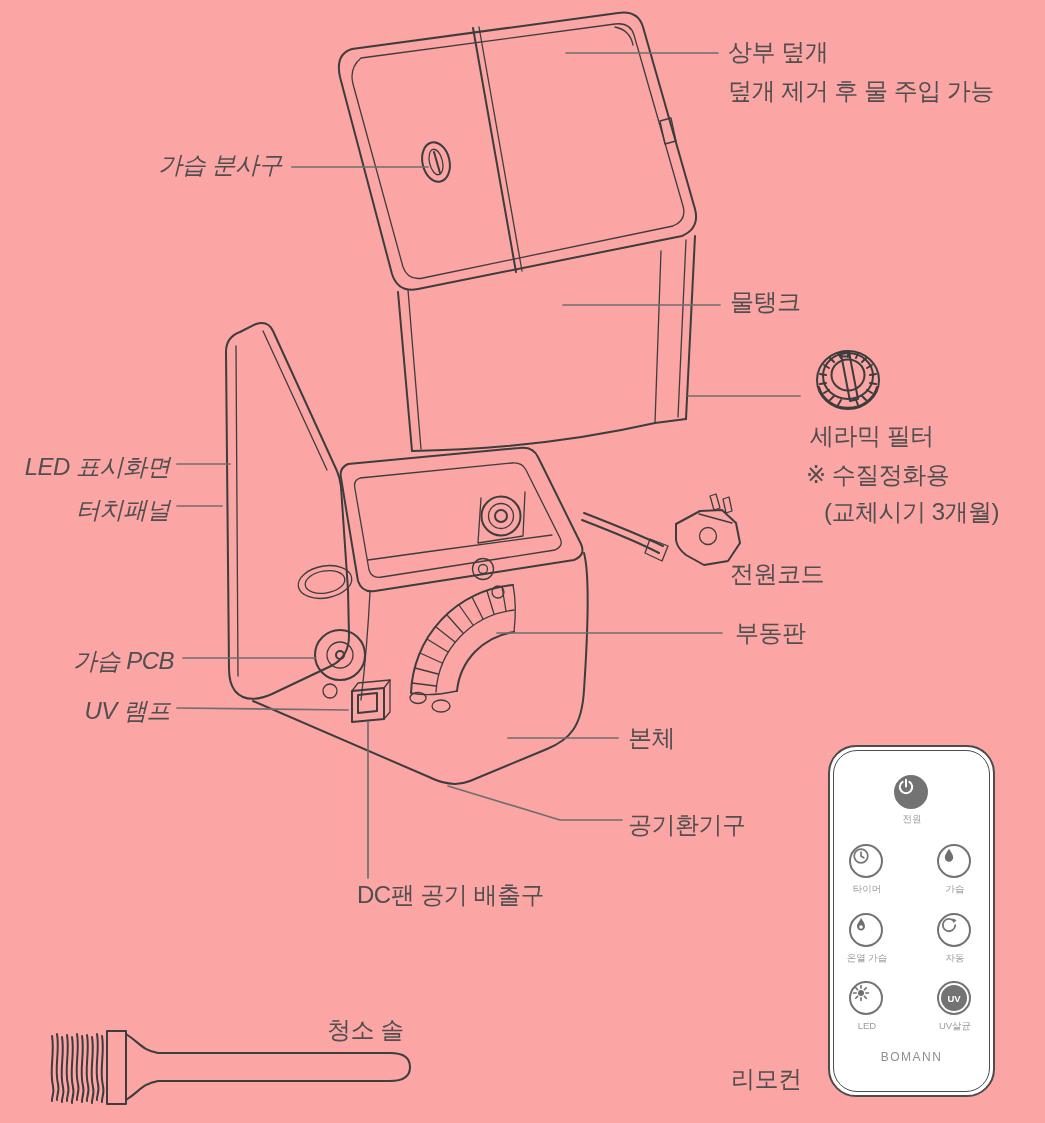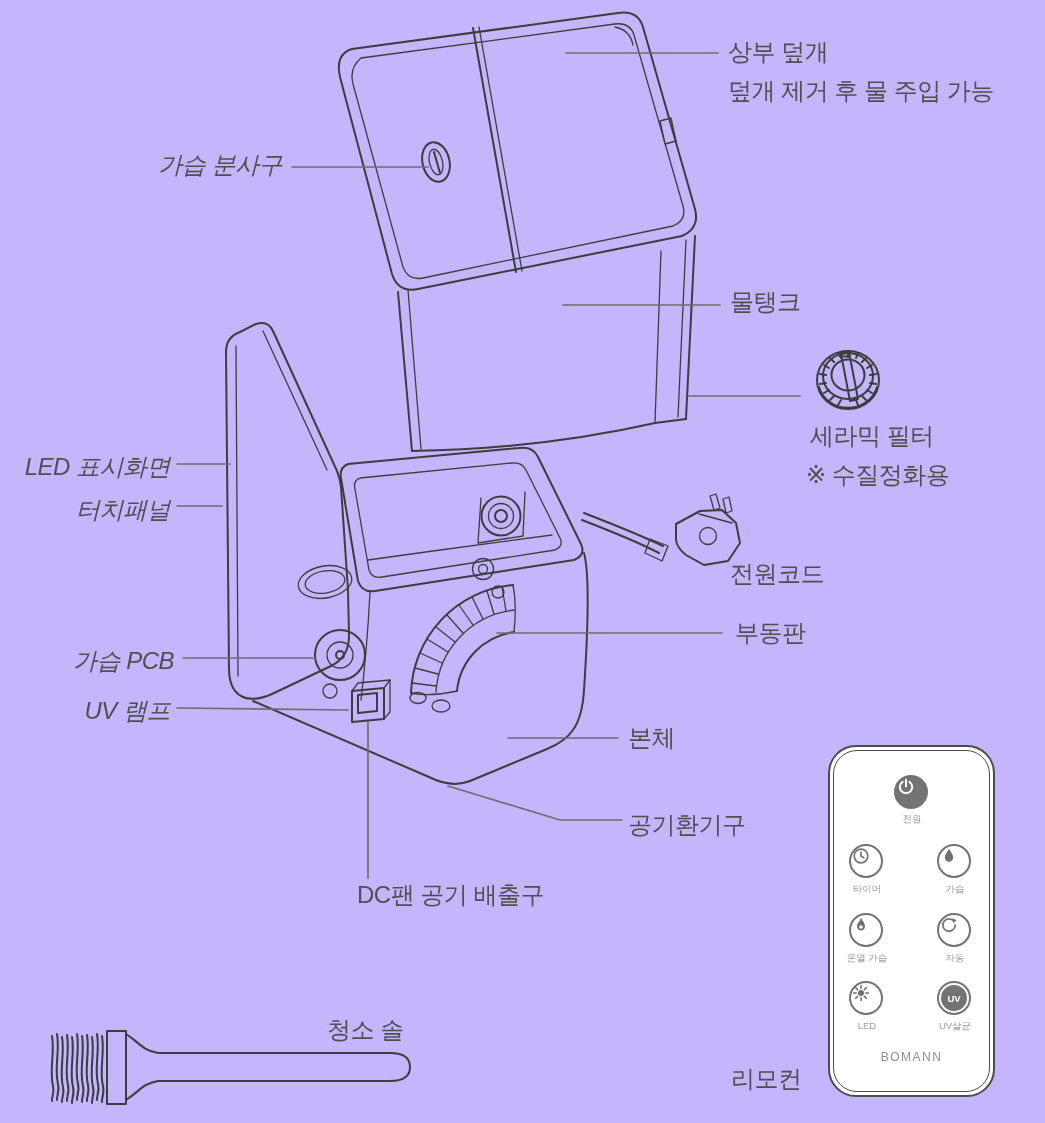--- a/index.html
+++ b/index.html
@@ -1,16 +1,16 @@
 <!DOCTYPE html>
 <html><head>
 <meta charset="utf-8">
 <style>
   html,body{margin:0;padding:0;background:#ffffff;}
-  .canvas{position:relative;width:1045px;height:1123px;background:#c4b5fd;overflow:hidden;
+  .canvas{position:relative;width:1045px;height:1123px;background:#fca5a5;overflow:hidden;
           font-family:"Liberation Sans","DejaVu Sans",sans-serif;}
   svg{position:absolute;left:0;top:0;}
   .art path,.art ellipse,.art circle,.art line,.art polyline{
       fill:none;stroke:#3d3d3d;stroke-width:2;stroke-linecap:round;stroke-linejoin:round;}
   .art .thin{stroke-width:1.3;}
   .leaders path{fill:none;stroke:#6e6e6e;stroke-width:1.7;stroke-linecap:round;}
   .lbl{position:absolute;font-size:24px;color:#4f4f4f;white-space:nowrap;letter-spacing:-0.5px;}
   .lbl.r{text-align:right;font-style:italic;}
   
   .remote{position:absolute;left:828px;top:745px;width:167px;height:352px;background:#fff;
@@ -157,20 +157,21 @@
       <path d="M 368 722 V 878"></path>
     </g>
   </svg>
 
   <div class="lbl" style="left:728px;top:36px">상부 덮개</div>
   <div class="lbl" style="left:728px;top:75px">덮개 제거 후 물 주입 가능</div>
   <div class="lbl r" style="left:120px;top:149px;width:162px">가습 분사구</div>
   <div class="lbl" style="left:730px;top:286px">물탱크</div>
   <div class="lbl" style="left:810px;top:420px">세라믹 필터</div>
   <div class="lbl" style="left:806px;top:459px">※ 수질정화용</div>
+  <div class="lbl" style="left:824px;top:496px">(교체시기 3개월)</div>
   <div class="lbl" style="left:730px;top:558px">전원코드</div>
   <div class="lbl r" style="left:0;top:451px;width:170px">LED 표시화면</div>
   <div class="lbl r" style="left:0;top:494px;width:170px">터치패널</div>
   <div class="lbl r" style="left:0;top:645px;width:174px">가습 PCB</div>
   <div class="lbl r" style="left:0;top:695px;width:170px">UV 램프</div>
   <div class="lbl" style="left:735px;top:617px">부동판</div>
   <div class="lbl" style="left:628px;top:722px">본체</div>
   <div class="lbl" style="left:628px;top:809px">공기환기구</div>
   <div class="lbl" style="left:357px;top:879px">DC팬 공기 배출구</div>
   <div class="lbl" style="left:327px;top:1014px">청소 솔</div>

